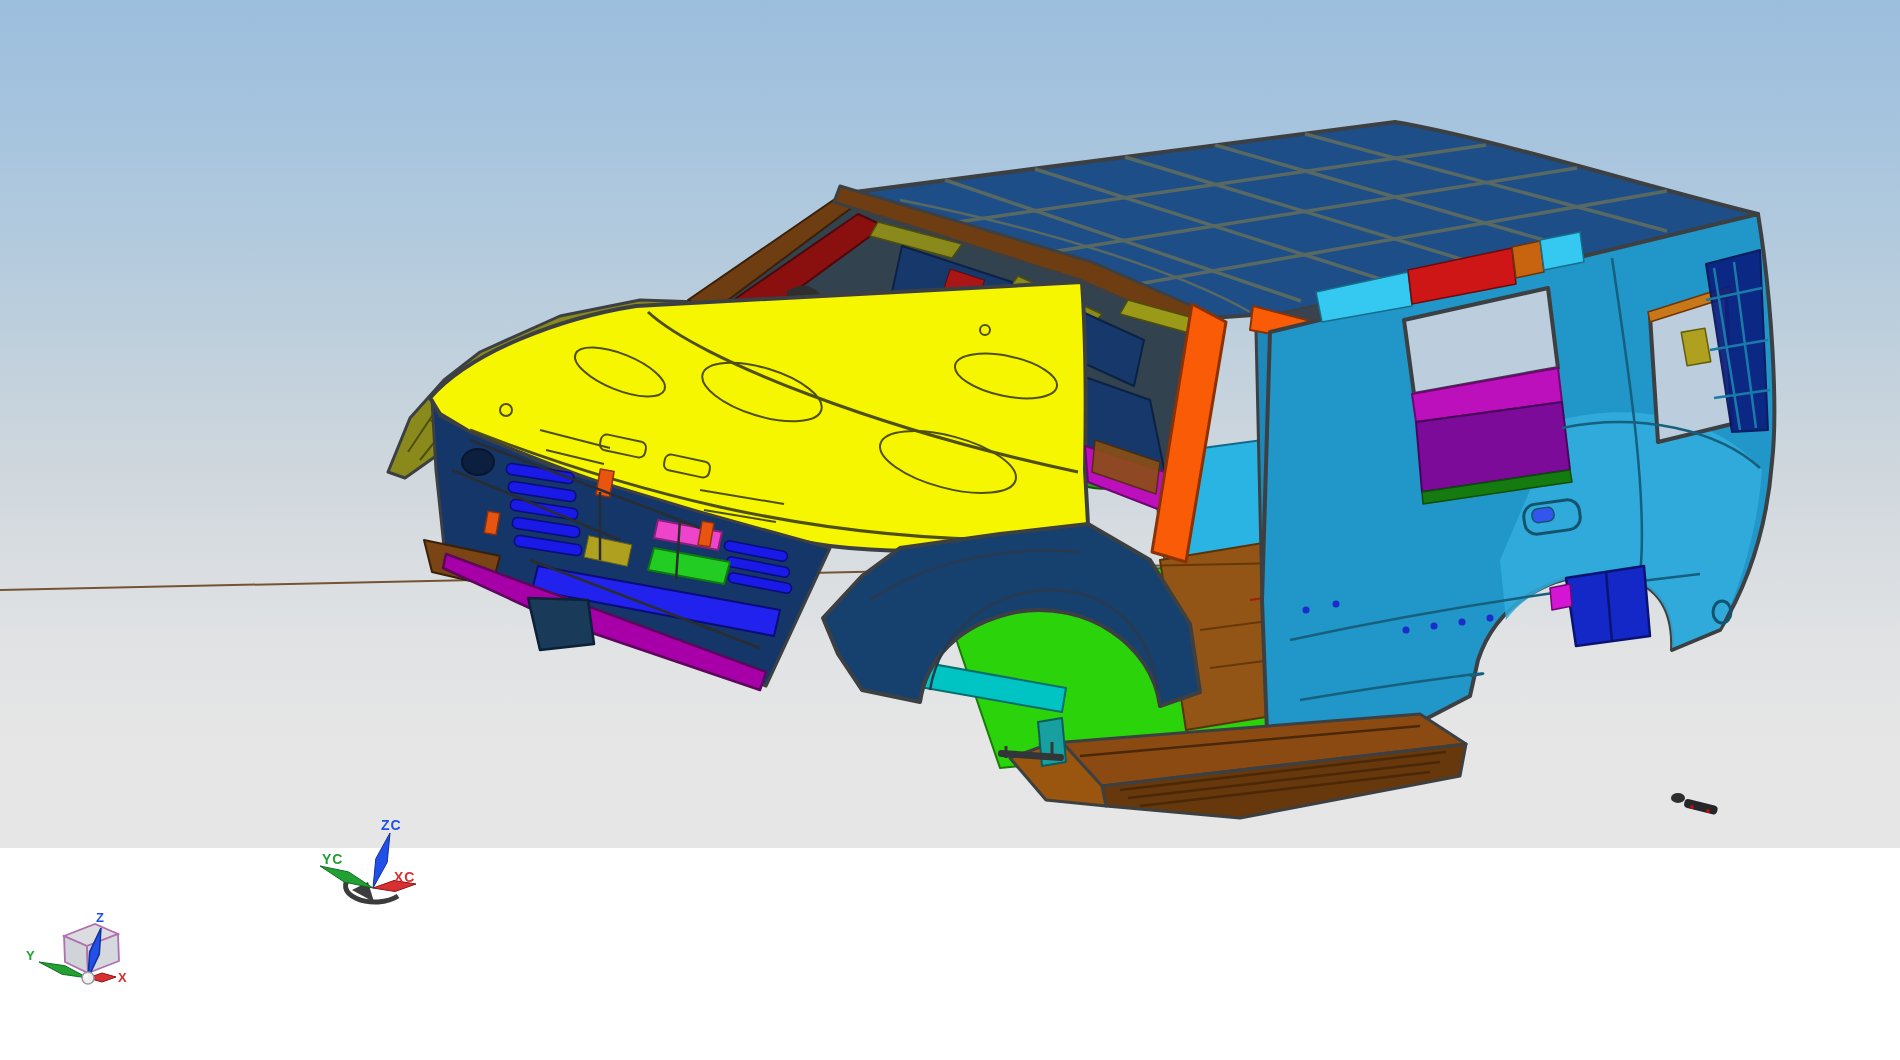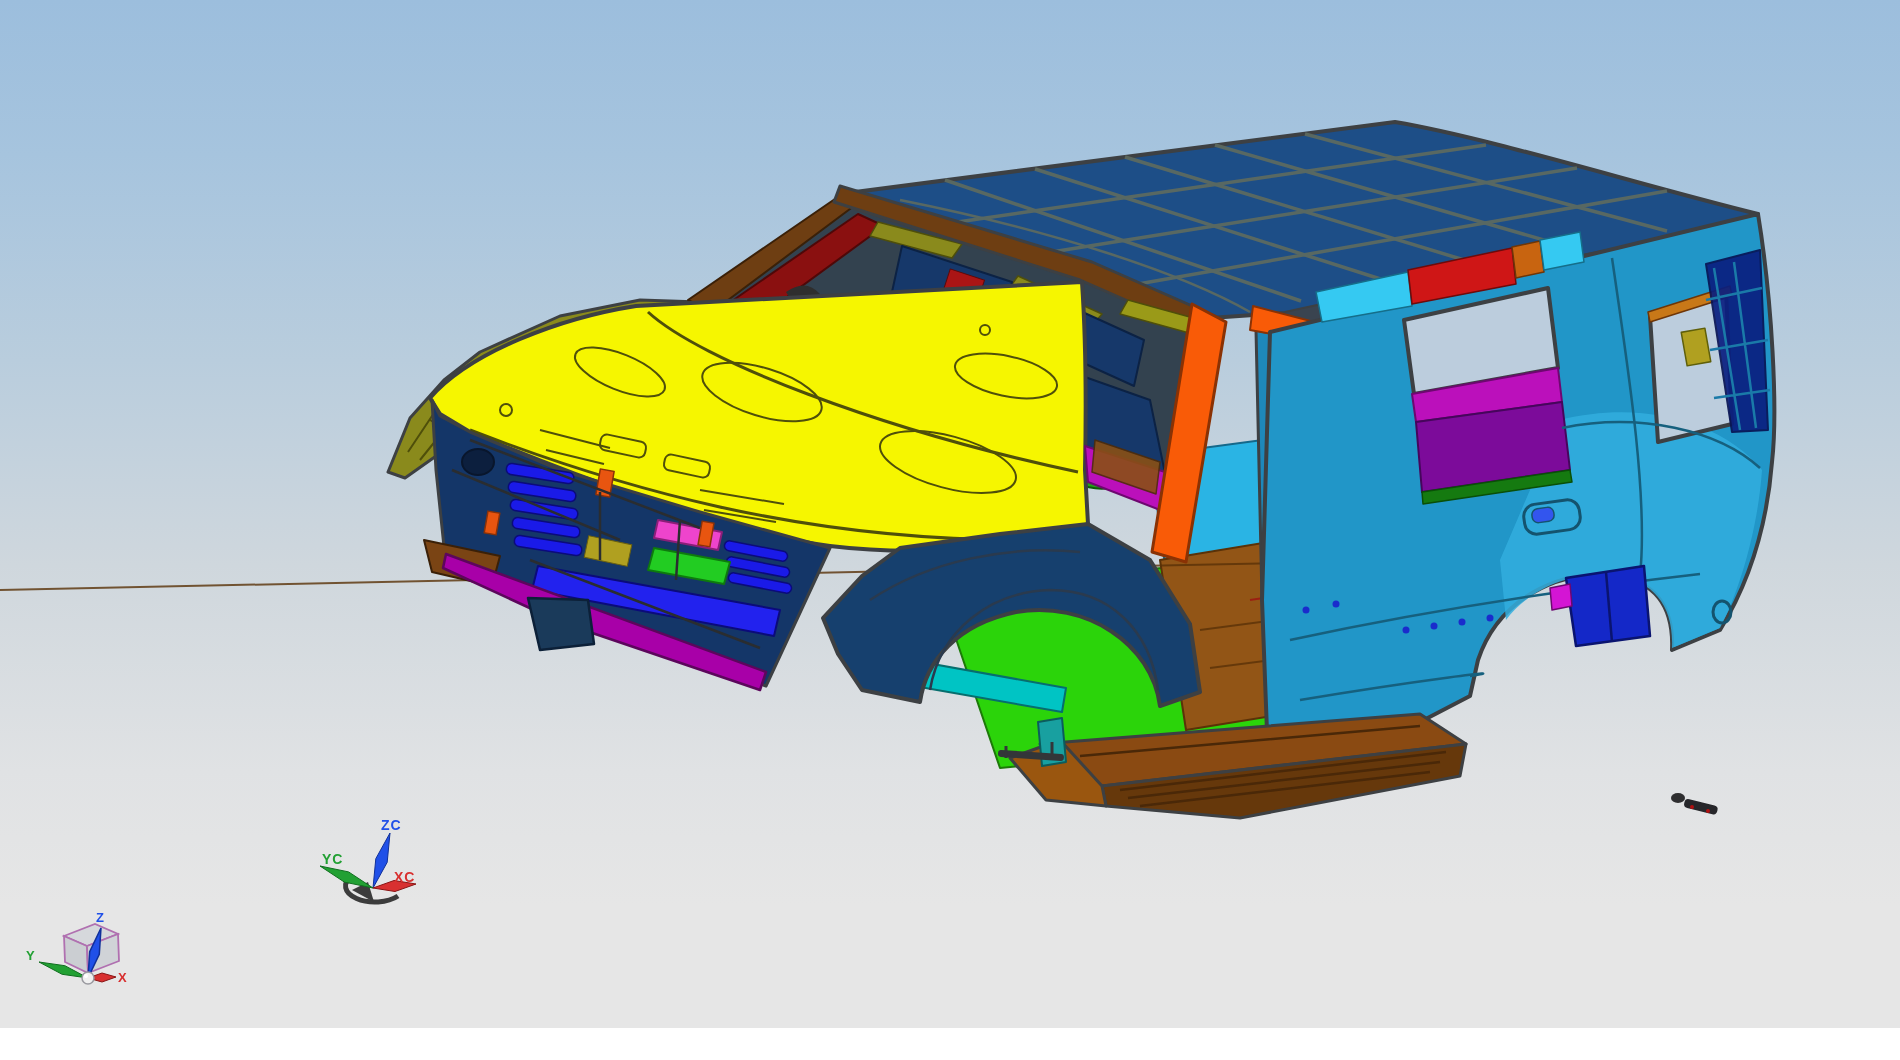--- a/index.html
+++ b/index.html
@@ -1,17 +1,17 @@
 <!DOCTYPE html>
 <html style="--c-bg-top: #9cbedd; --c-bg-bottom: #e6e6e6; --c-outline: #3d4043; --c-roof: #1d4e87; --c-roof-line: #5f6b5f; --c-hood: #f6f600; --c-hood-line: #4f4f0a; --c-olive: #8a8a1c; --c-header-brown: #6e3e12; --c-apillar-orange: #f95b07; --c-fascia-navy: #143668; --c-fender-navy: #16406e; --c-grille-blue: #1a1ae8; --c-bumper-magenta: #a800a8; --c-green-bright: #2bd40a; --c-green-dark: #1c9012; --c-teal-body: #2196c8; --c-teal-light: #31aede; --c-teal-door: #1e88ba; --c-cyan-rail: #35c9f2; --c-red: #cf1616; --c-maroon: #8a1010; --c-purple: #7c0b9a; --c-magenta: #bb10bb; --c-gold: #c49018; --c-floor-brown: #925516; --c-floor-cyan: #2ab4e4; --c-rocker-brown: #8a4a12; --c-rocker-dark: #66380b; --c-navy-inner: #0a1f80; --c-sill-teal: #00c4c4; --c-dash-navy: #16386a; --c-interior-dark: #33424f; --c-aperture-sky: #bccddd; --c-axis-red: #d83030; --c-axis-green: #22a033; --c-axis-blue: #2050e8; --c-cube-edge: #b070b0;"><head>
 <meta charset="utf-8">
 <style>
   html,body{margin:0;padding:0;width:1900px;height:1060px;overflow:hidden;
     font-family:"Liberation Sans", sans-serif;}
-  .viewport{position:relative;width:1900px;height:1028px;
+  .viewport{position:relative;width:1900px;height:848px;
     background:linear-gradient(180deg,
       var(--c-bg-top,#9cbedd) 0%,
       #a6c4de 15%,
       #b9cddd 35%,
       #cfd7dd 55%,
       #e0e2e4 75%,
       var(--c-bg-bottom,#e6e6e6) 88%,
       var(--c-bg-bottom,#e6e6e6) 100%);}
   svg{position:absolute;left:0;top:0;}
   .axis-label{font-size:14px;font-weight:700;letter-spacing:1px;}

